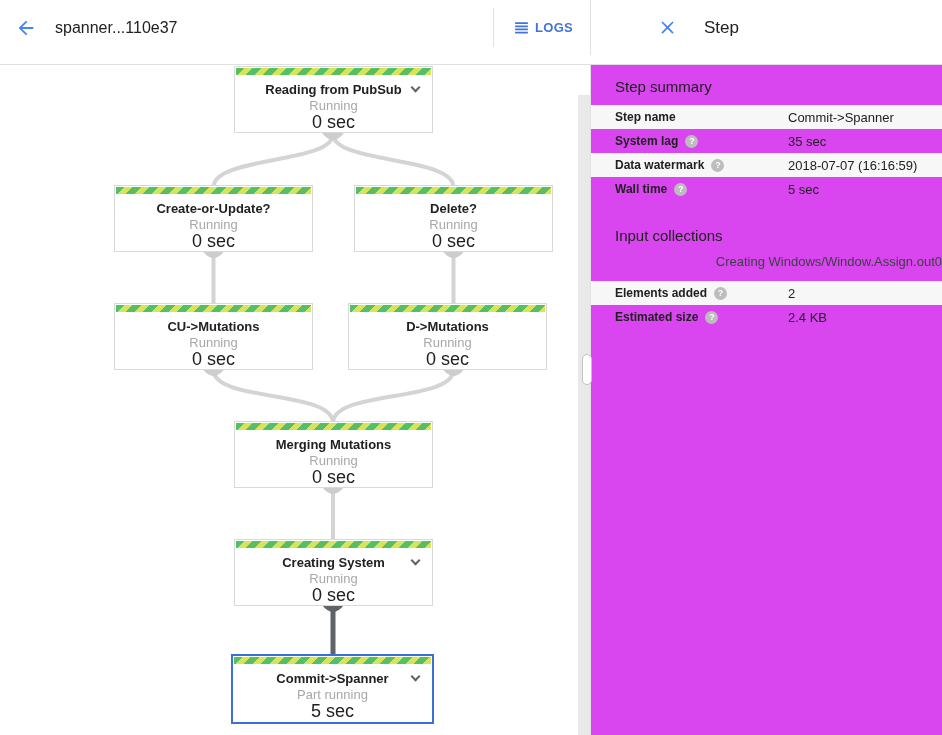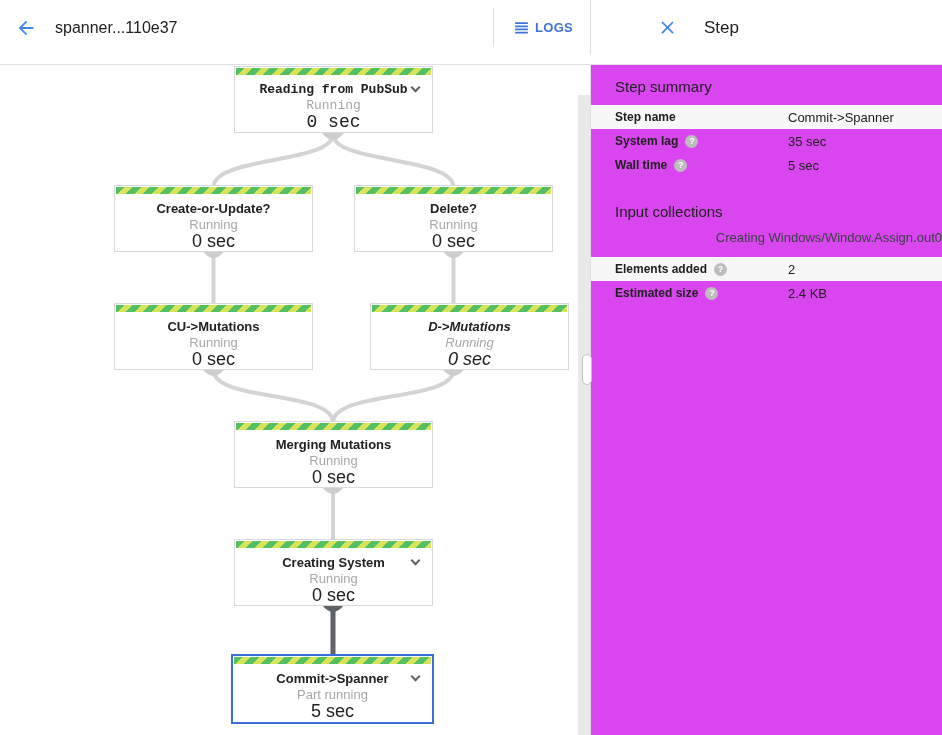--- a/index.html
+++ b/index.html
@@ -54,25 +54,25 @@
   .node .node-title { margin-top: 7px; font-size: 13px; font-weight: bold; line-height: 16px; color: #212121; }
   .node .node-status { font-size: 13px; line-height: 16px; color: #a8a8a8; }
   .node .node-time { font-size: 18px; line-height: 16px; color: #212121; }
   .node .chev {
     position: absolute; right: 13px; top: 17px; width: 7px; height: 7px;
     border-right: 2px solid #5f6368; border-bottom: 2px solid #5f6368;
     transform: rotate(45deg);
   }
   .node.selected { border: 2px solid #3d6fd8; width: 203px; height: 70px; }
 
-  .n1 { left: 234px; top: 66px; font-family: Liberation Mono, monospace; }
+  .n1 { left: 234px; top: 66px; }
   .n2 { left: 114px; top: 185px; }
   .n3 { left: 354px; top: 185px; }
   .n4 { left: 114px; top: 303px; }
-  .n5 { left: 370px; top: 303px; font-style: italic; }
+  .n5 { left: 348px; top: 303px; }
   .n6 { left: 234px; top: 421px; }
   .n7 { left: 234px; top: 539px; }
   .n8 { left: 231px; top: 654px; }
 
   
   .scroll-track {
     position: absolute; left: 578px; top: 95px; width: 12px; height: 640px;
     background: #e9e9e9; z-index: 3;
   }
   .resize-handle {
@@ -201,20 +201,27 @@
     </div>
     <div class="kv-value">Commit-&gt;Spanner</div>
   </div>
   <div class="kv-row">
     <div class="kv-label">
       <span>System lag</span>
       <span class="help"></span>
     </div>
     <div class="kv-value">35 sec</div>
   </div>
+  <div class="kv-row alt">
+    <div class="kv-label">
+      <span>Data watermark</span>
+      <span class="help"></span>
+    </div>
+    <div class="kv-value">2018-07-07 (16:16:59)</div>
+  </div>
   <div class="kv-row">
     <div class="kv-label">
       <span>Wall time</span>
       <span class="help"></span>
     </div>
     <div class="kv-value">5 sec</div>
   </div>
 
   <div class="section-heading ic">Input collections</div>
   <div class="collection-name">Creating Windows/Window.Assign.out0</div>

